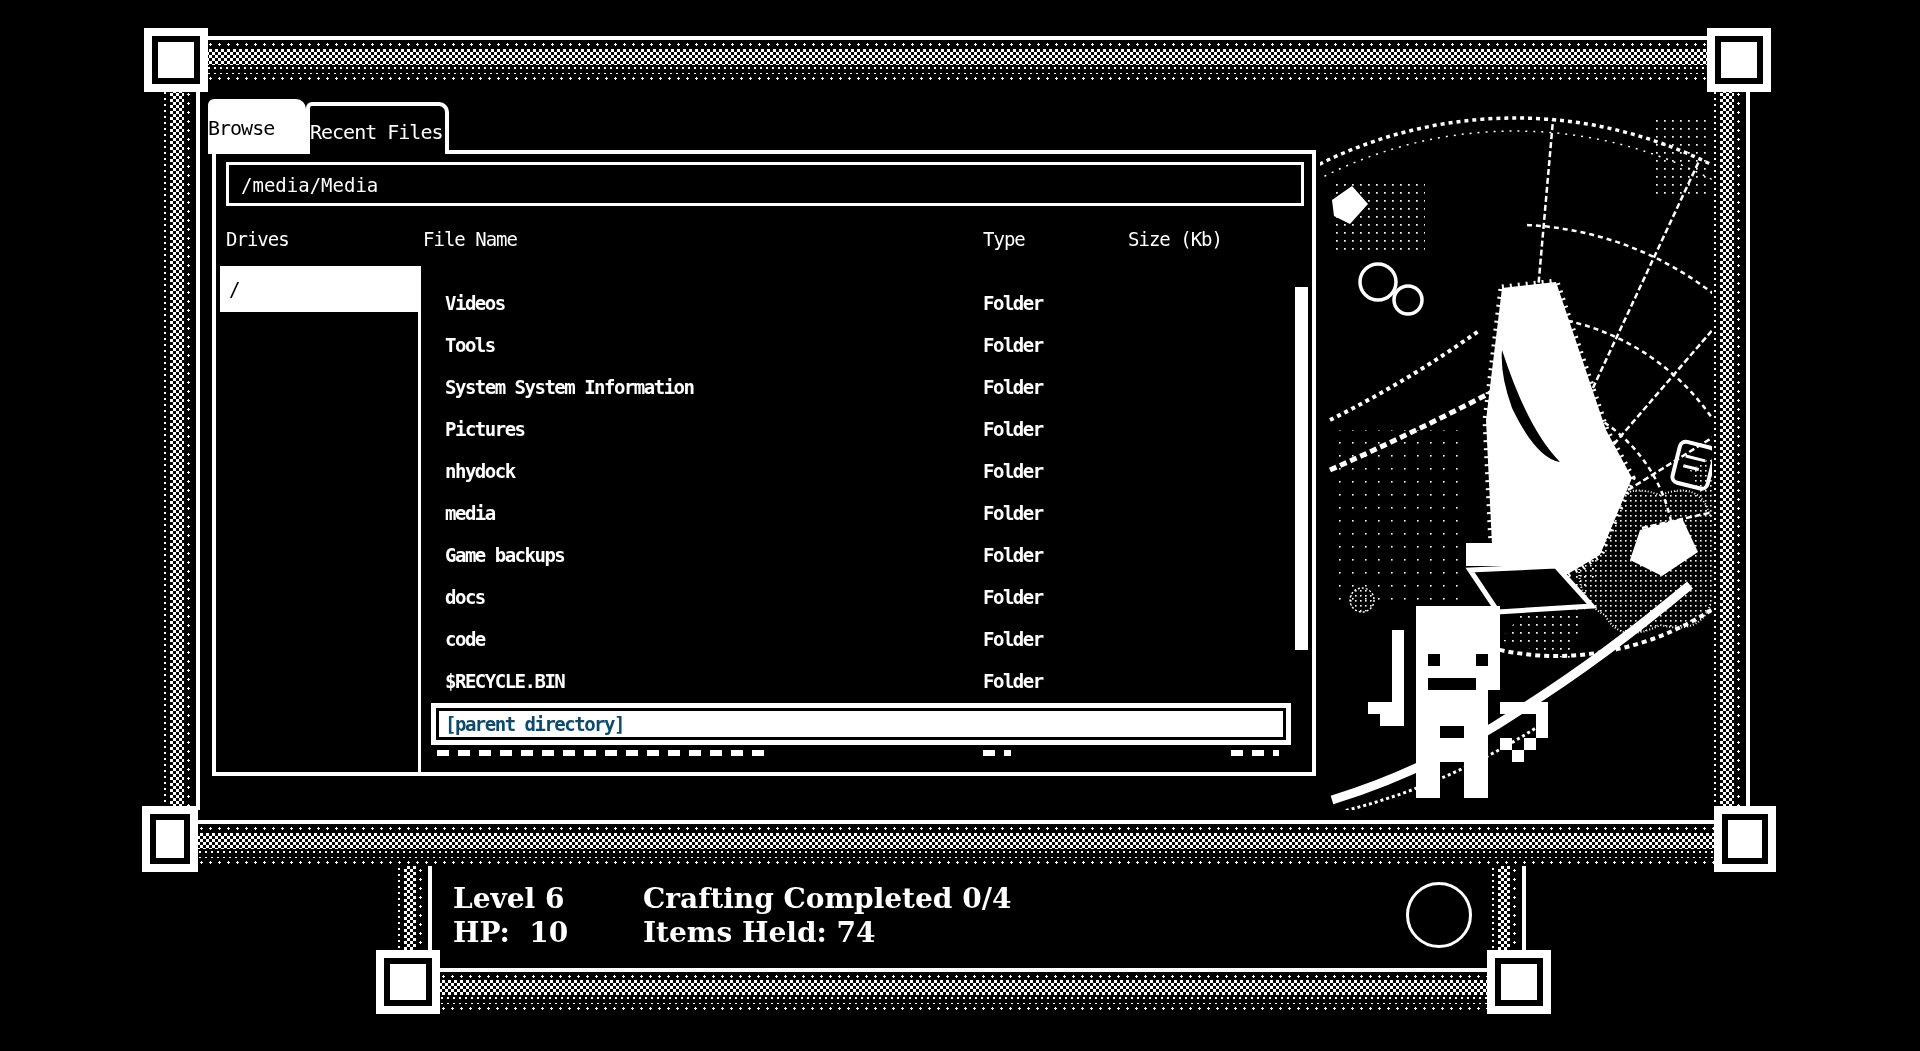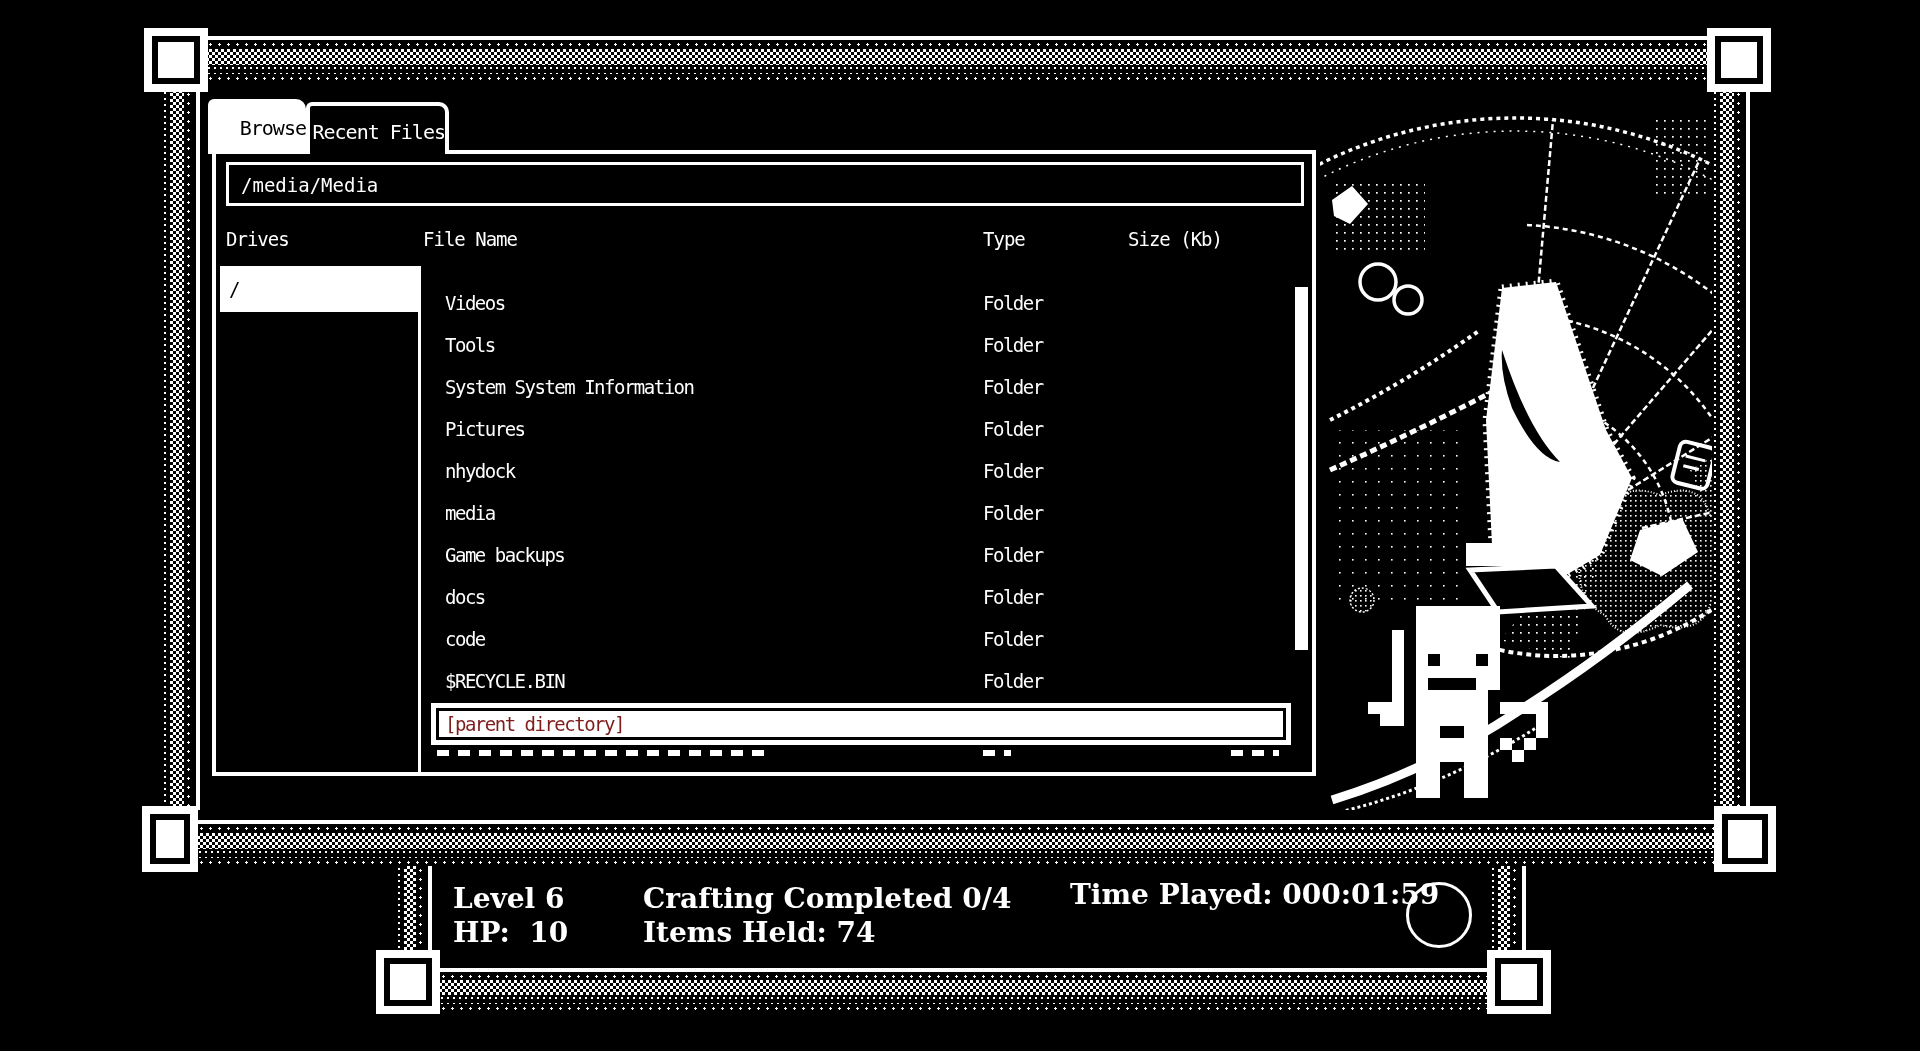--- a/index.html
+++ b/index.html
@@ -26,39 +26,39 @@
   .vbar .c1{width:8px;}  .vbar .c2{width:14px;}
   .vbar .c3{width:12px;} .vbar .vln{width:4px;background:#fff;}
   .pillar .c2{width:12px;}
 
   
   .corner{position:absolute;background:#fff;}
   .corner .in{position:absolute;inset:8px;border:6px solid #000;background:#fff;}
 
   
   .panel{left:212px;top:150px;width:1104px;height:626px;border:4px solid #fff;box-sizing:border-box;background:#000;}
-  .tab{box-sizing:border-box;text-align:right;font-size:20px;letter-spacing:-1px;}
+  .tab{box-sizing:border-box;text-align:left;font-size:20px;letter-spacing:-1px;}
   .tab-active{left:208px;top:99px;width:98px;height:55px;background:#fff;color:#000;
       border-radius:6px 10px 0 0;line-height:58px;z-index:3;}
   .tab-idle{left:306px;top:102px;width:143px;height:52px;background:#000;color:#fff;
       border:4px solid #fff;border-bottom:none;border-radius:6px 10px 0 0;line-height:52px;z-index:1;}
   .pathfield{left:226px;top:162px;width:1078px;height:44px;border:3px solid #fff;box-sizing:border-box;
       font-size:19px;line-height:40px;padding-left:12px;color:#fff;}
   .colhead{font-size:19px;letter-spacing:-1px;top:228px;}
 
   .drive-row{left:220px;top:266px;width:198px;height:46px;background:#fff;color:#000;
       font-size:19px;line-height:46px;padding-left:9px;box-sizing:border-box;}
   .vsep{left:418px;top:266px;width:3px;height:506px;background:#fff;}
 
-  .rows{left:431px;top:283px;width:860px;height:472px;}
+  .rows{left:431px;top:283px;width:860px;height:472px;font-weight:bold;}
   .frow{position:relative;height:42px;font-size:19px;letter-spacing:-1.5px;color:#fff;}
   .frow .nm{position:absolute;left:14px;top:9px;white-space:pre;}
   .frow .tp{position:absolute;left:552px;top:9px;}
   .frow .sz{position:absolute;left:690px;top:9px;width:112px;text-align:right;}
-  .frow.sel{background:#fff;color:#7f1d1d;box-shadow:inset 0 0 0 5px #fff, inset 0 0 0 8px #000;}
+  .frow.sel{background:#fff;color:#0c4a6e;box-shadow:inset 0 0 0 5px #fff, inset 0 0 0 8px #000;}
   .frow.sel .nm{top:10px;}
   .dash{position:absolute;height:6px;background:repeating-linear-gradient(90deg,#fff 0 12px,transparent 12px 21px);}
   .scrollbar{left:1295px;top:287px;width:13px;height:363px;background:#fff;}
 
   
   .gothic{font-family:"DejaVu Serif", serif;font-weight:bold;font-size:28px;
       line-height:34px;white-space:pre;color:#fff;}
   .moon{left:1406px;top:882px;width:60px;height:60px;border:3px solid #fff;border-radius:50%;}
 
   .sprite-cell{position:absolute;width:12px;height:12px;background:#fff;}
@@ -386,15 +386,15 @@
     <div class="sprite-cell" style="left: 1416px; top: 786px;"></div>
     <div class="sprite-cell" style="left: 1428px; top: 786px;"></div>
     <div class="sprite-cell" style="left: 1464px; top: 786px;"></div>
     <div class="sprite-cell" style="left: 1476px; top: 786px;"></div>
   </div>
 
 <div class="abs gothic" style="left:453px;top:882px"><span>Level 6</span><br><span>HP:  10</span></div>
 
 <div class="abs gothic" style="left:643px;top:882px"><span>Crafting Completed 0/4</span><br><span>Items Held: 74</span></div>
 
-<div class="abs gothic" style="left:1070px;top:878px"><span>Time Played: 000:01:59</span><br></div>
+<div class="abs gothic" style="left:1070px;top:878px"><br></div>
 
 <div class="abs moon"></div>
 
 </body></html>

